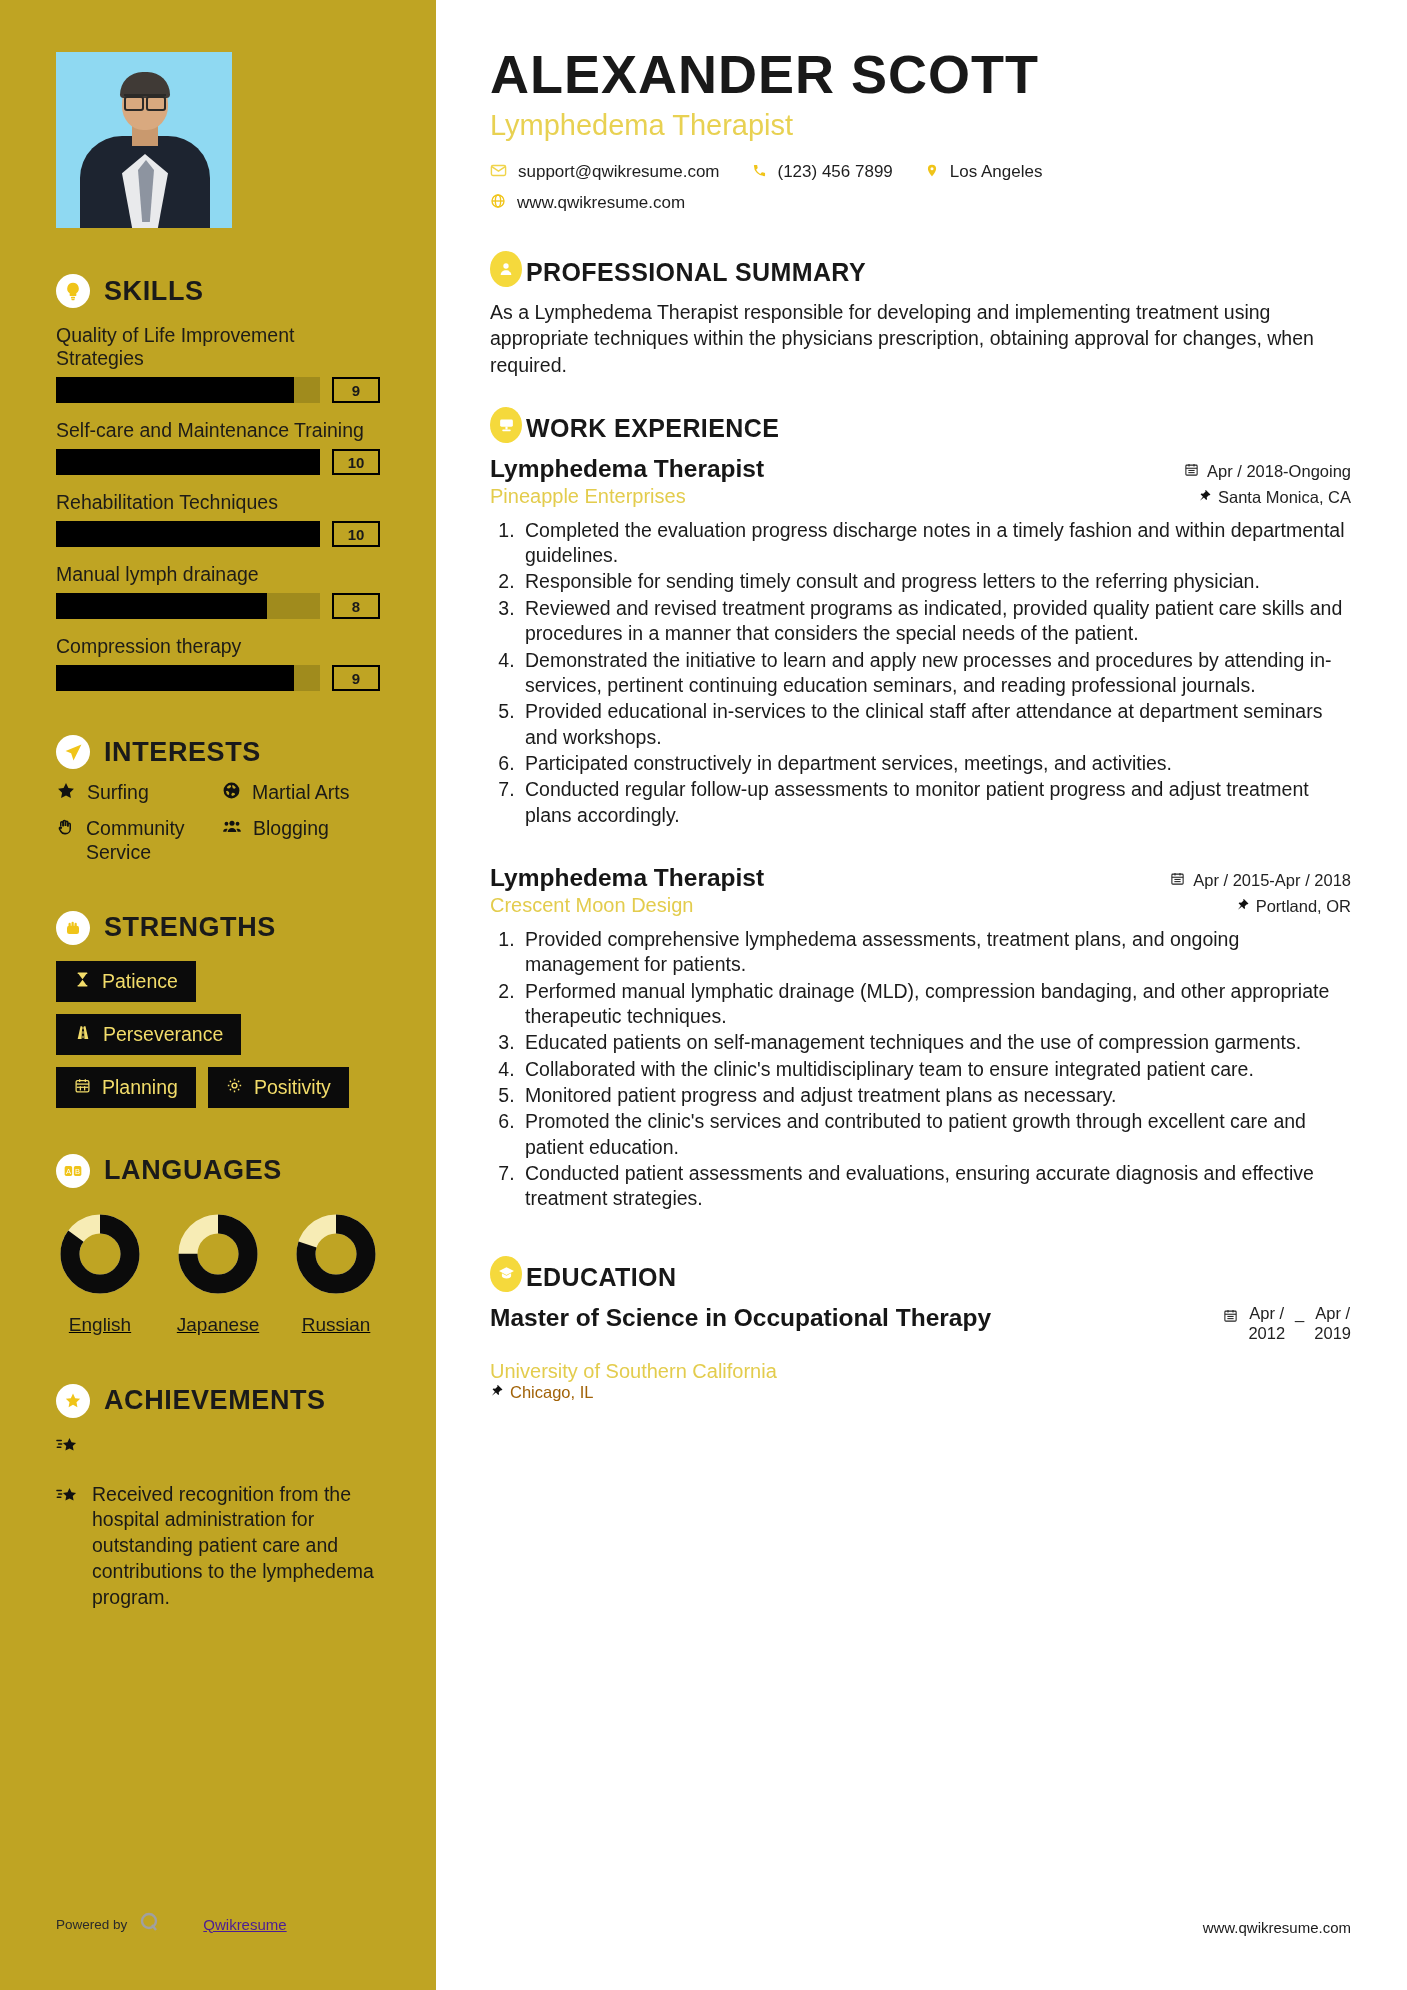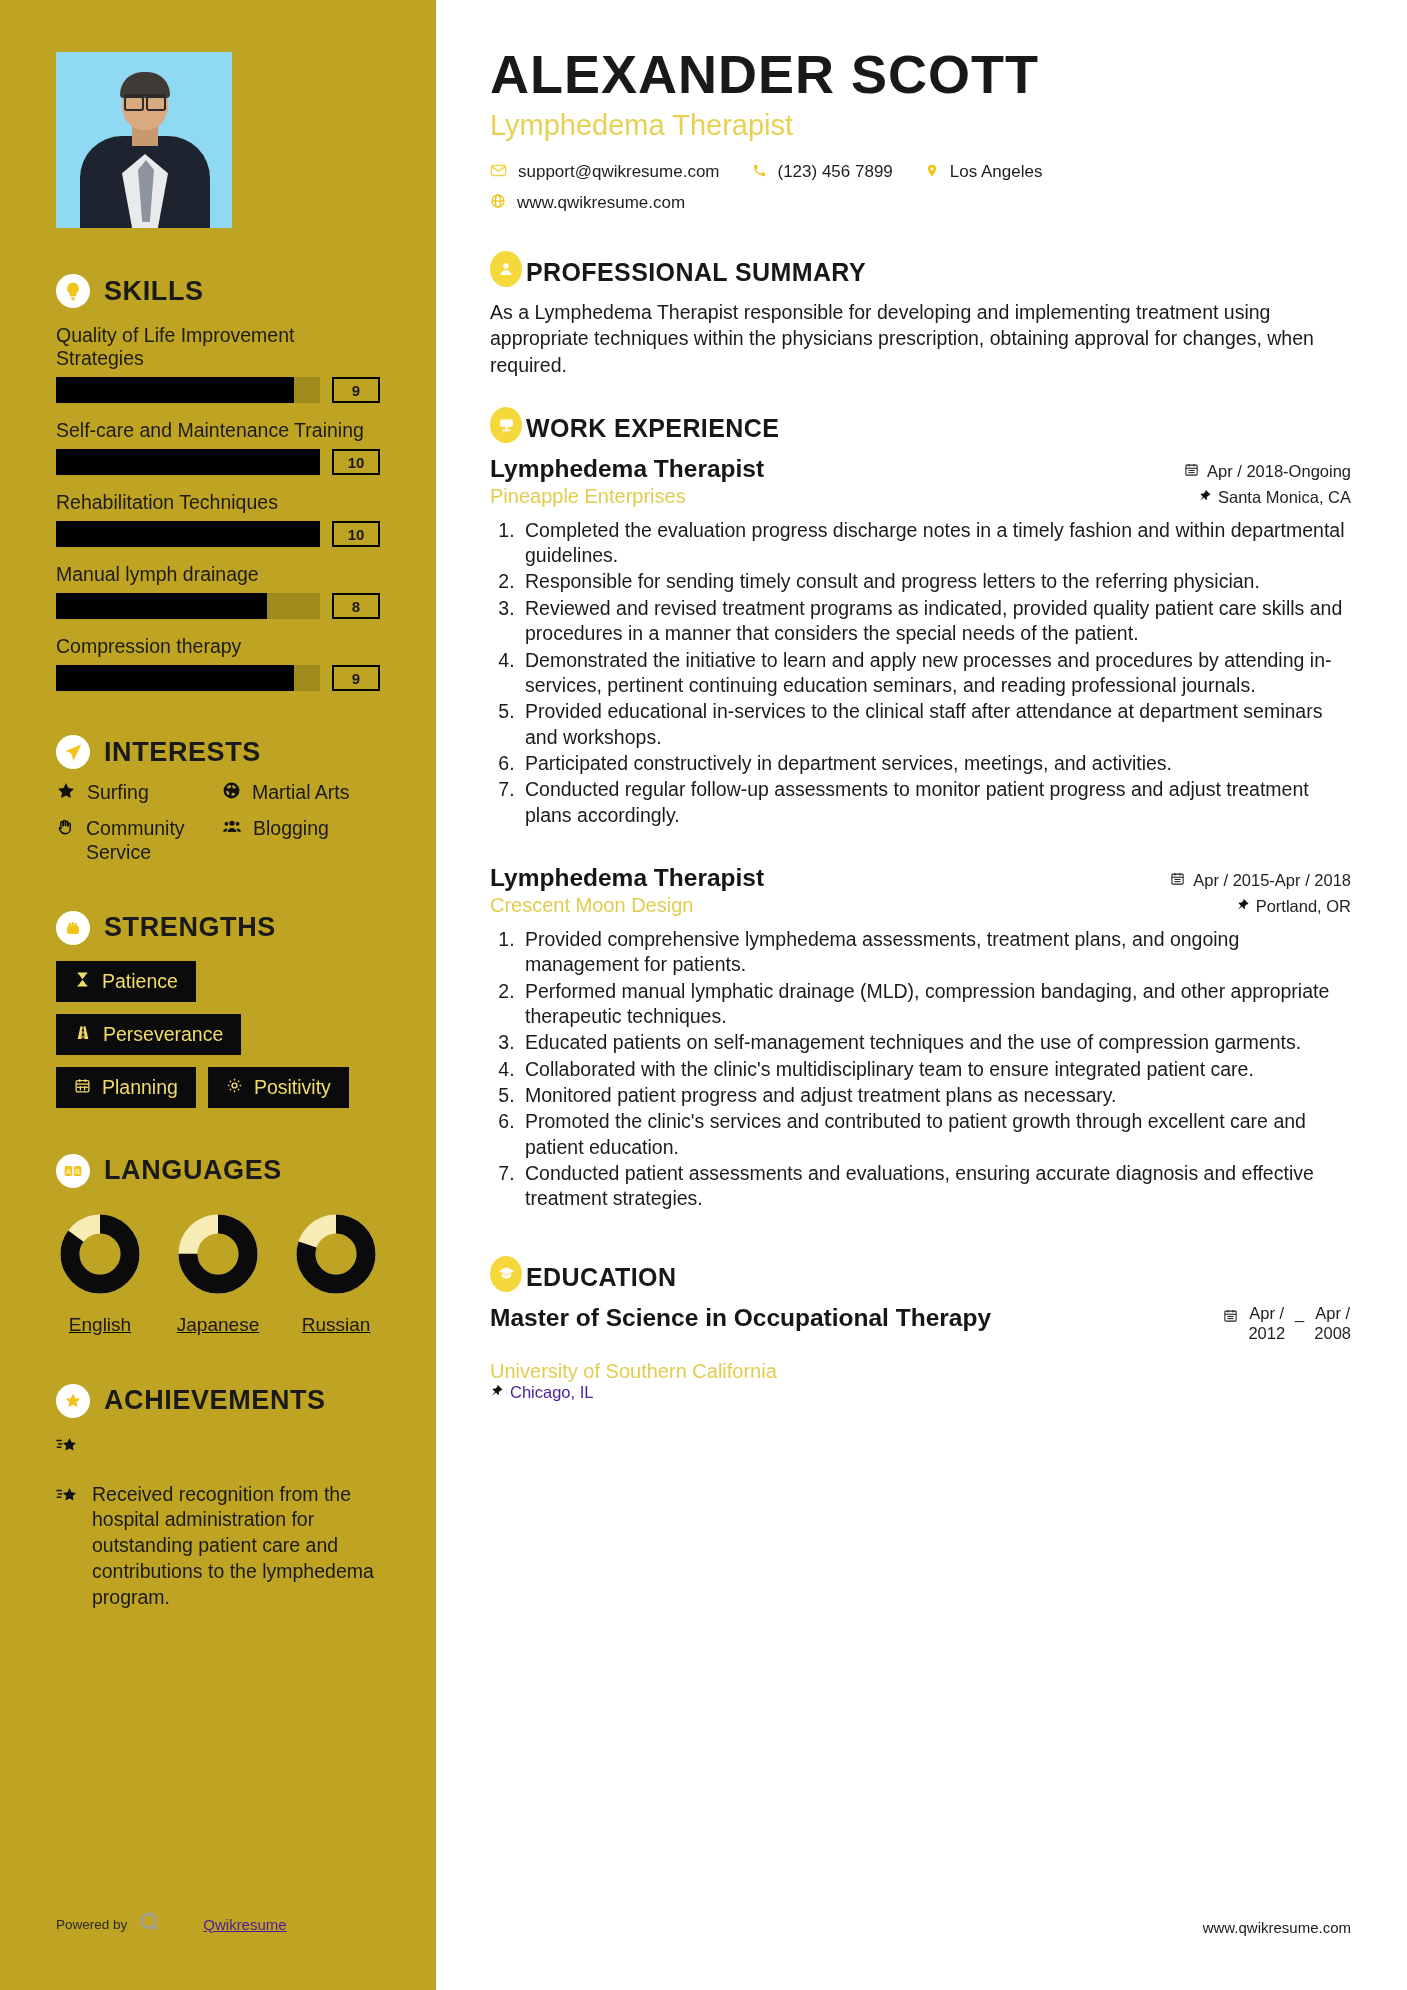--- a/index.html
+++ b/index.html
@@ -167,21 +167,21 @@
   .job-loc { font-size: 16.5px; color: #222; display: flex; align-items: center; gap: 7px; white-space: nowrap; }
   .job-list { margin: 10px 0 0 30px; }
   .job-list li { font-size: 19.5px; line-height: 1.3; color: #1b1b1b; padding-left: 5px; margin-bottom: 1px; }
 
   .edu-top { display: flex; justify-content: space-between; align-items: flex-start; gap: 20px; }
   .edu-degree { font-size: 24.5px; font-weight: 700; color: #161616; line-height: 1.15; max-width: 560px; }
   .edu-dates { display: flex; align-items: flex-start; gap: 10px; font-size: 16.5px; color: #222; }
   .edu-date-col { text-align: center; line-height: 1.2; }
   .edu-sub { display: flex; justify-content: space-between; align-items: baseline; margin-top: 17px; flex-direction: column; }
   .edu-school { font-size: 20px; color: #e3cc4d; }
-  .edu-loc { font-size: 16.5px; color: #4c1d95; display: flex; align-items: center; gap: 7px; }
+  .edu-loc { font-size: 16.5px; color: #a16207; display: flex; align-items: center; gap: 7px; }
   .edu-desc { font-size: 19.5px; line-height: 1.33; color: #1b1b1b; margin-top: 8px; }
 
   .main-footer {
     position: absolute; right: 56px; bottom: 54px;
     font-size: 15px; color: #1a1a1a;
   }
 </style>
 </head>
 <body>
 
@@ -591,21 +591,21 @@
                 <span style="margin-top:4px"><svg width="15" height="15" viewBox="0 0 24 24" fill="none" stroke="#222" stroke-width="1.7">
                     <rect x="3" y="5" width="18" height="16" rx="1.5"></rect>
                     <line x1="3" y1="10" x2="21" y2="10"></line>
                     <line x1="8" y1="3" x2="8" y2="7"></line>
                     <line x1="16" y1="3" x2="16" y2="7"></line>
                     <line x1="7" y1="13.5" x2="17" y2="13.5"></line>
                     <line x1="7" y1="17" x2="17" y2="17"></line>
                   </svg></span>
                 <span class="edu-date-col"><span>Apr /</span><br><span>2012</span></span>
                 <span>_</span>
-                <span class="edu-date-col"><span>Apr /</span><br><span>2008</span></span>
+                <span class="edu-date-col"><span>Apr /</span><br><span>2019</span></span>
               </span>
             </div>
             <div class="edu-sub">
               <span class="edu-school">University of Southern California</span>
               <span class="edu-loc">
                 <span><svg width="13" height="15" viewBox="0 0 24 24" fill="#111">
                     <path d="M14.5 2l-1.4 1.4 1 1L9.6 8.9l-3.3-.6-1.5 1.5 4.3 4.3-5.6 7.4 7.4-5.6 4.3 4.3 1.5-1.5-.6-3.3 4.5-4.5 1 1L22.9 10z"></path>
                   </svg></span>
                 <span>Chicago, IL</span>
               </span>

